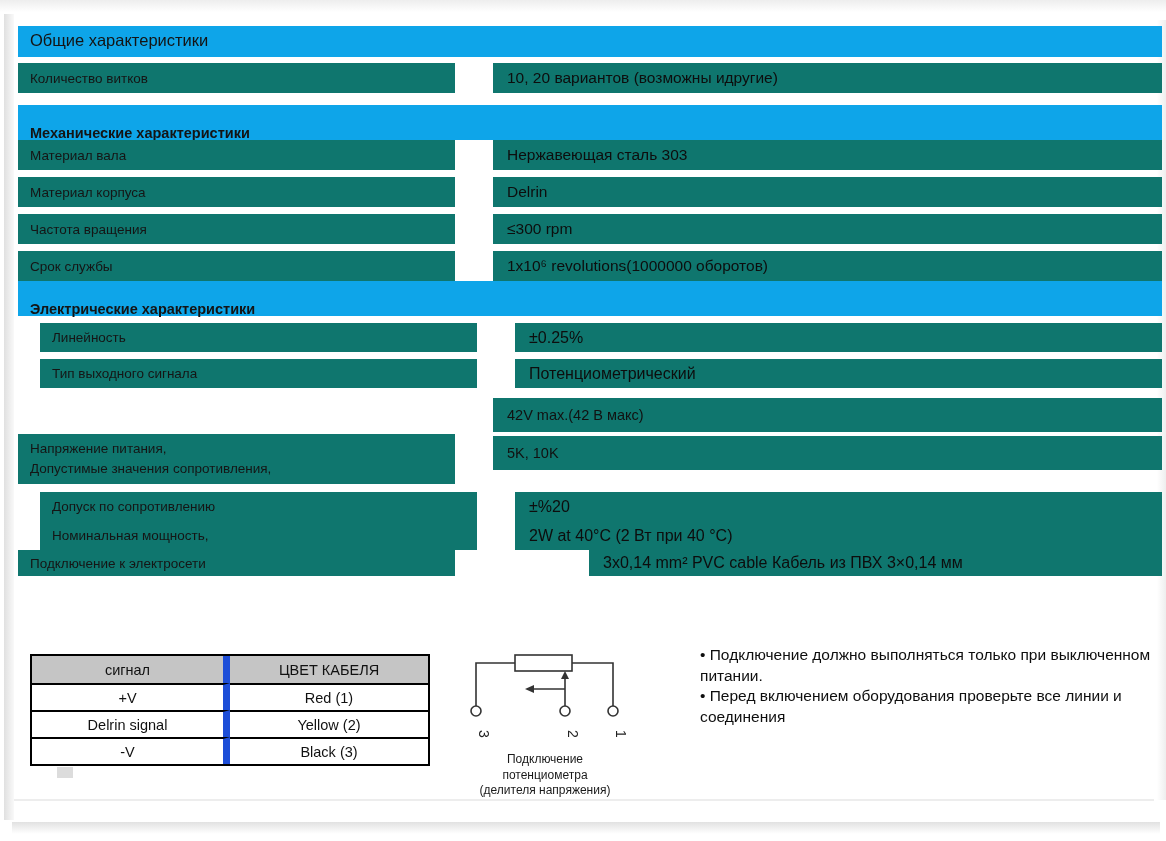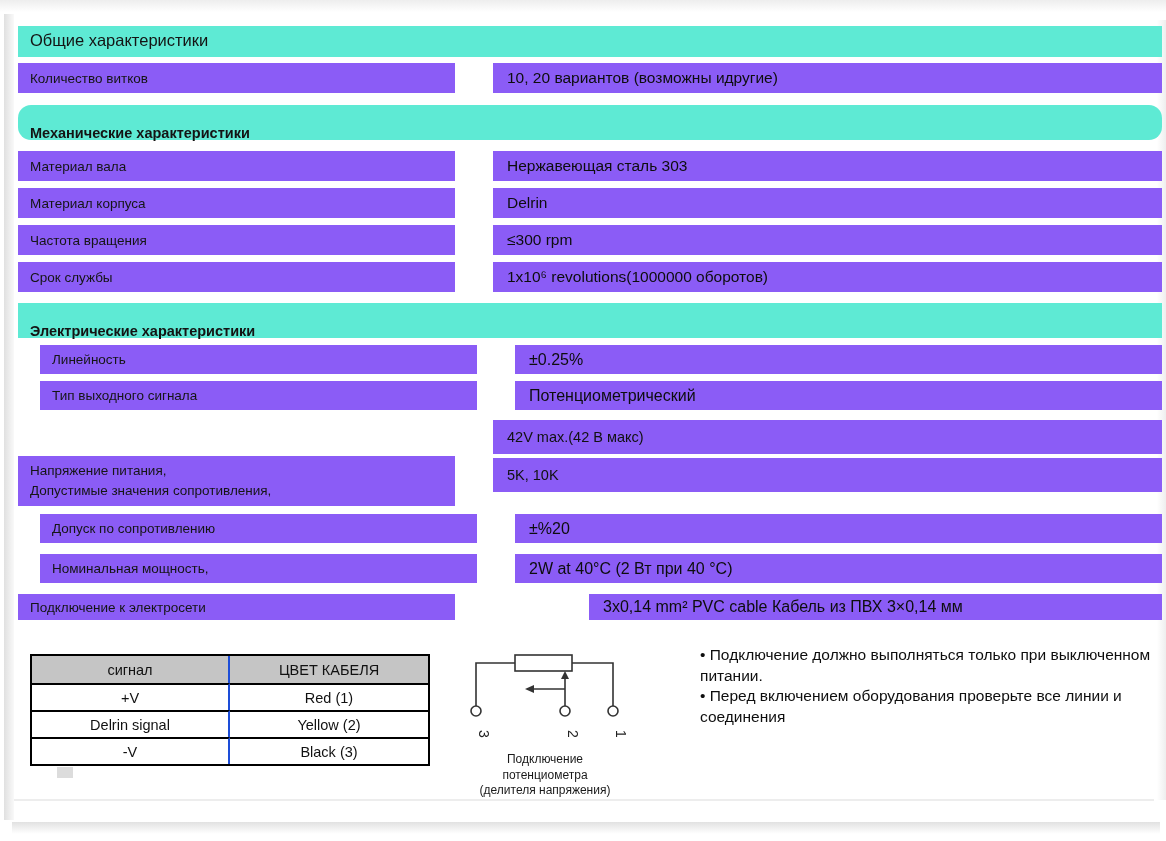--- a/index.html
+++ b/index.html
@@ -17,46 +17,46 @@
   .edge-bottom{left:12px;right:6px;top:822px;height:12px;
     background:linear-gradient(to bottom,#dadada,#ffffff);opacity:.8;}
   .edge-top{left:0;top:0;width:1166px;height:12px;
     background:linear-gradient(to bottom,#e9e9e9,#ffffff);opacity:.8;}
   .seam-line{position:absolute;left:14px;right:12px;top:799px;height:2px;background:#ededed;}
   .artifact-square{position:absolute;left:57px;top:767px;width:16px;height:11px;background:#dcdcdc;}
 
   
   .spec{position:absolute;left:18px;top:26px;width:1144px;}
   .srow{display:flex;align-items:stretch;}
-  .cell{background:#8b5cf6;display:flex;align-items:center;box-sizing:border-box;}
+  .cell{background:#0f766e;display:flex;align-items:center;box-sizing:border-box;}
   .cell-l{width:437px;padding:0 12px;font-size:13.5px;color:#151515;}
   .gap-col{width:38px;background:transparent;}
   .cell-r{flex:1;padding:0 14px;font-size:16px;color:#0d0d0d;}
-  .sec-hdr{background:#5eead4;box-sizing:border-box;padding:20px 12px 0 12px;color:#141414;}
+  .sec-hdr{background:#0ea5e9;box-sizing:border-box;padding:20px 12px 0 12px;color:#141414;}
   .sec-hdr.h-general{height:31px;font-size:16.5px;font-weight:400;padding-top:5px;}
   .sec-hdr.h-bold{height:35px;font-size:14.5px;font-weight:700;}
   .h30{height:30px;} .h29{height:29px;padding-left:22px;} .h26{height:26px;gap:48px;}
-  .mb6{margin-bottom:6px;} .mb7{margin-bottom:7px;} .mb8{margin-bottom:11px;border-radius:13px;}
+  .mb6{margin-bottom:6px;} .mb7{margin-bottom:7px;} .mb8{margin-bottom:0;}
   .mb10{margin-bottom:10px;} .mb12{margin-bottom:12px;}
   .val-lg{font-size:16px;}
   .val-md{font-size:15.5px;}
   
   .dual{display:flex;margin-bottom:8px;}
   .dual .cell-l{height:50px;flex-direction:column;align-items:flex-start;justify-content:center;line-height:1.45;margin-top:36px;}
   .dual-right{flex:1;display:flex;flex-direction:column;}
   .dual-right .cell{padding:12px 14px;height:34px;font-size:14.5px;}
   .dual-right .cell + .cell{margin-top:4px;}
 
   
   .wiring{position:absolute;left:30px;top:654px;width:396px;border:2px solid #000;}
   .wrow{display:flex;}
   .wcell{box-sizing:border-box;width:198px;height:27px;display:flex;align-items:center;justify-content:center;
     font-size:14.5px;background:#fff;border-top:2px solid #000;}
   .wrow:first-child .wcell{border-top:none;background:#c5c5c5;}
-  .wcell:first-child{border-right:2px solid #1d4ed8;}
+  .wcell:first-child{border-right:7px solid #1d4ed8;}
 
   
   .diagram{position:absolute;left:452px;top:630px;width:186px;}
   .diagram svg{display:block;}
   .diagram-caption{position:absolute;left:440px;top:752px;width:210px;text-align:center;
     font-size:12px;line-height:1.3;color:#1a1a1a;}
 
   
   .notes{position:absolute;left:700px;top:645px;width:470px;font-size:15.5px;line-height:1.33;color:#0e0e0e;}
 </style>

